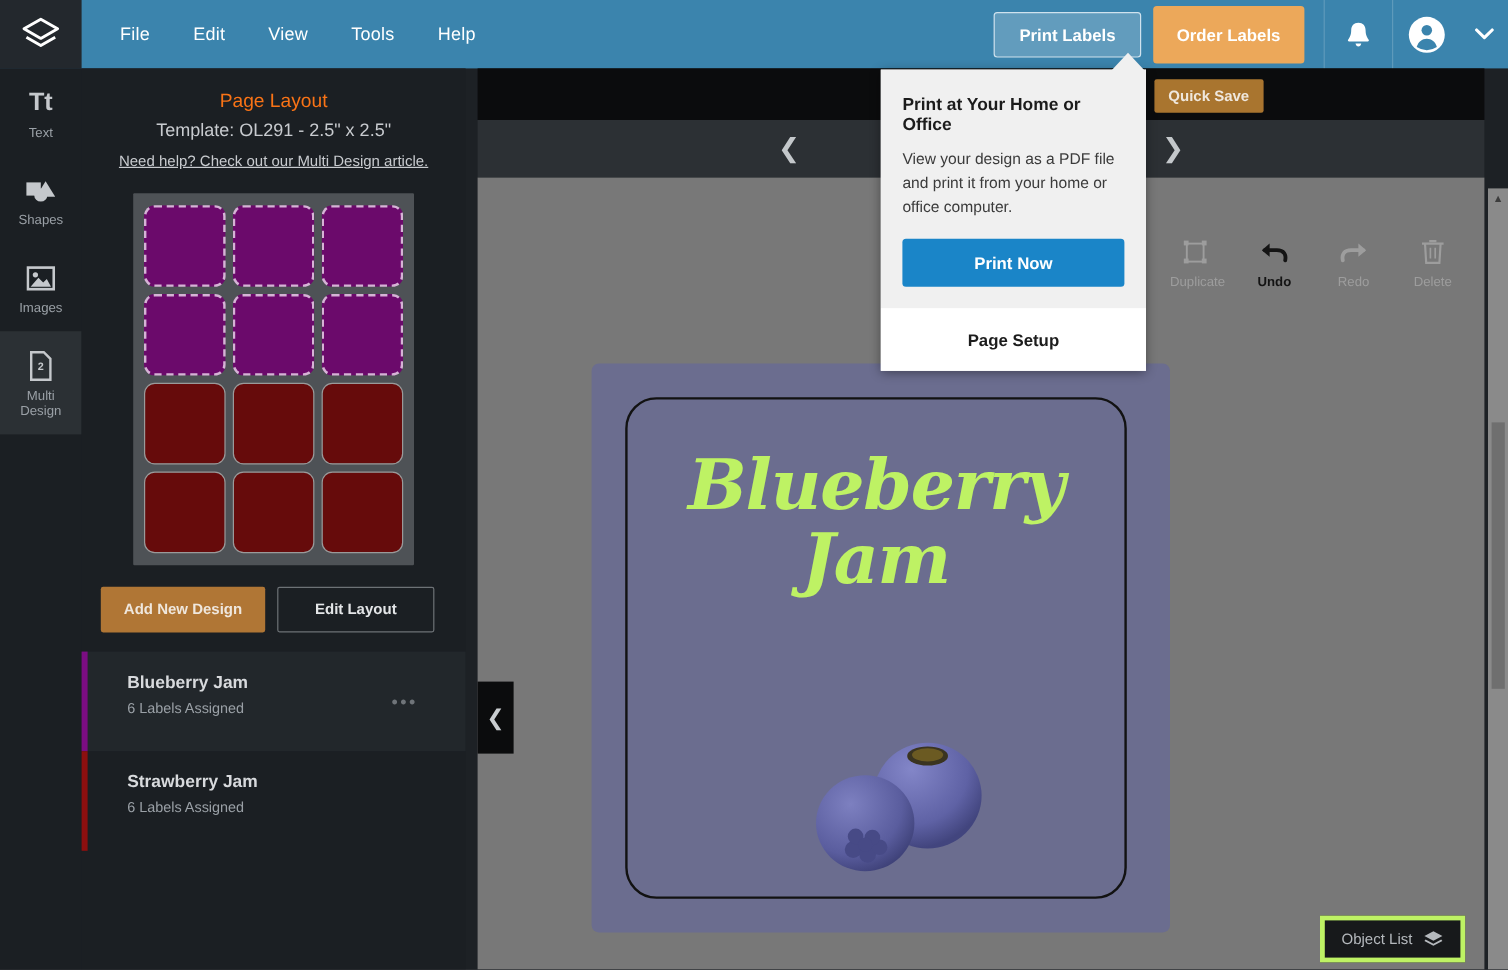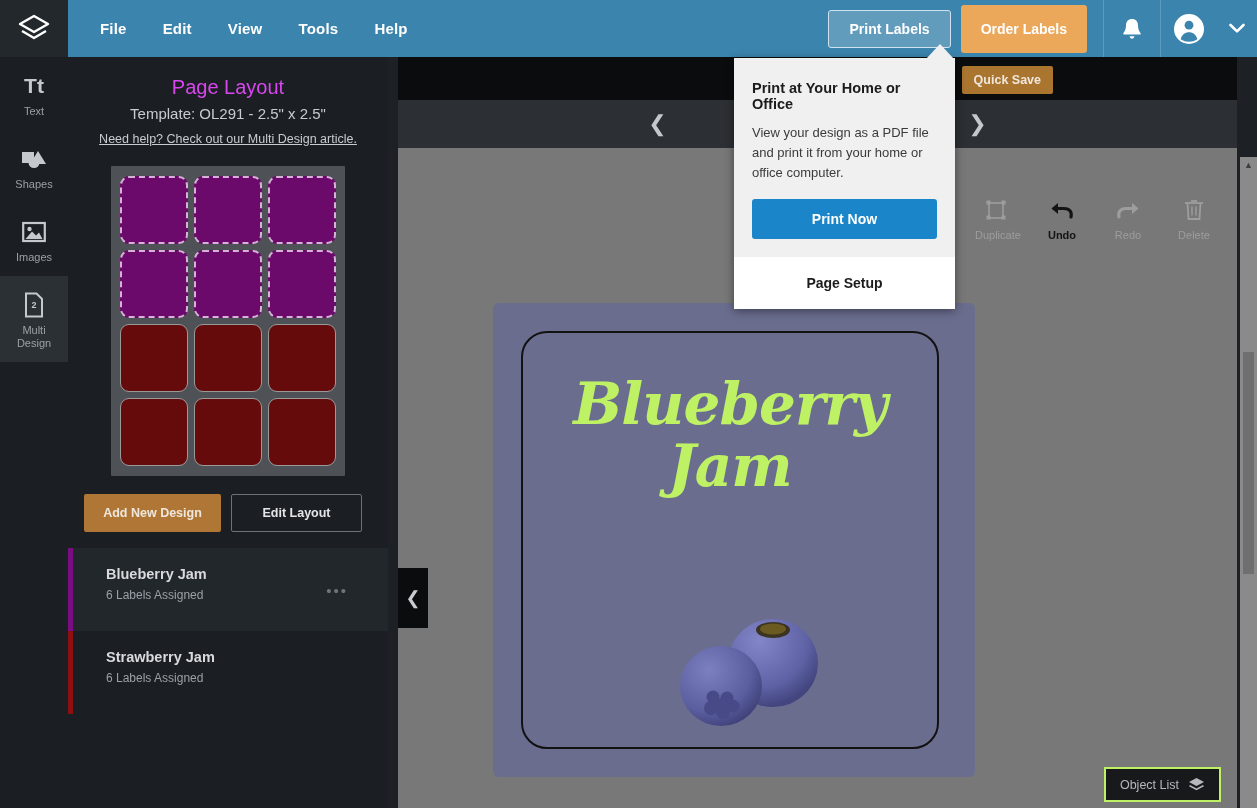--- a/index.html
+++ b/index.html
@@ -17,21 +17,20 @@
     background: #3b84ad; display: flex; align-items: center;
   }
   .logo-box {
     width: 68px; height: 57px; background: #23282d;
     display: flex; align-items: center; justify-content: center;
   }
   .menu-items { display: flex; align-items: center; margin-left: 14px; }
   .menu-item {
     color: #ffffff; font-size: 15px; padding: 6px 18px; cursor: pointer;
     letter-spacing: .2px;
-    font-weight: bold;
   }
   .topbar-right {
     margin-left: auto; display: flex; align-items: center; height: 54px;
   }
   .btn-print {
     background: rgba(255,255,255,.20); border: 1px solid #cfe2ee;
     color: #ffffff; font-weight: bold; font-size: 14px;
     padding: 10px 20px; border-radius: 3px; cursor: pointer;
     margin-right: 10px;
   }
@@ -65,21 +64,21 @@
     height: 30px; display: flex; align-items: center; justify-content: center;
     font-size: 21px; font-weight: bold; color: #c5c8cc;
   }
   .rail-item .lbl { font-size: 11px; line-height: 13px; margin-top: 4px; color: #9aa0a6; }
 
   
   .panel {
     position: absolute; top: 57px; left: 68px; width: 320px; height: 751px;
     background: #1b1f23; color: #c8cbcf;
   }
-  .panel-title { text-align: center; font-size: 20px; color: #d946ef; padding-top: 19px; }
+  .panel-title { text-align: center; font-size: 16px; color: #f97316; padding-top: 19px; }
   .panel-sub { text-align: center; font-size: 15px; color: #c8cbcf; padding-top: 6px; }
   .panel-link {
     display: block; text-align: center; font-size: 12.5px; color: #c8cbcf;
     text-decoration: underline; padding-top: 10px; cursor: pointer;
   }
   .sheet {
     width: 234px; margin: 20px auto 0; background: #4e5256;
     padding: 10px 9px; border-radius: 1px;
   }
   .sheet-grid { display: grid; grid-template-columns: repeat(3, 1fr); gap: 6px; }
@@ -178,21 +177,21 @@
     height: 16px; display: flex; align-items: center; justify-content: center;
     color: #3d3d3d; font-size: 9px; cursor: pointer;
   }
   .vscroll-thumb {
     position: absolute; top: 195px; left: 3px; width: 11px; height: 222px;
     background: #6f6f6f; cursor: pointer;
   }
 
   .object-list {
     position: absolute; right: 16px; bottom: 6px; background: #17191b;
-    border: 2px solid #bef264; color: #b5b9bd; font-size: 12.5px;
+    border: 4px solid #bef264; color: #b5b9bd; font-size: 12.5px;
     padding: 8px 14px; display: flex; align-items: center; gap: 9px;
     cursor: pointer;
   }
 
   
   .popup {
     position: absolute; left: 734px; top: 58px; width: 221px;
     background: #ffffff; box-shadow: 0 2px 9px rgba(0,0,0,.45);
     z-index: 50;
   }

